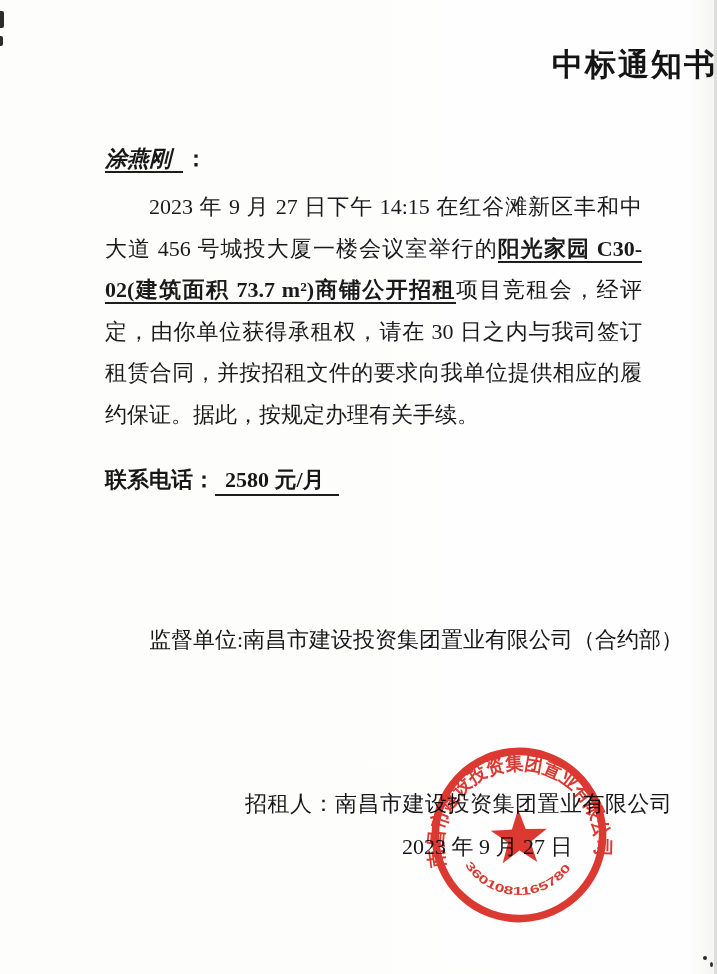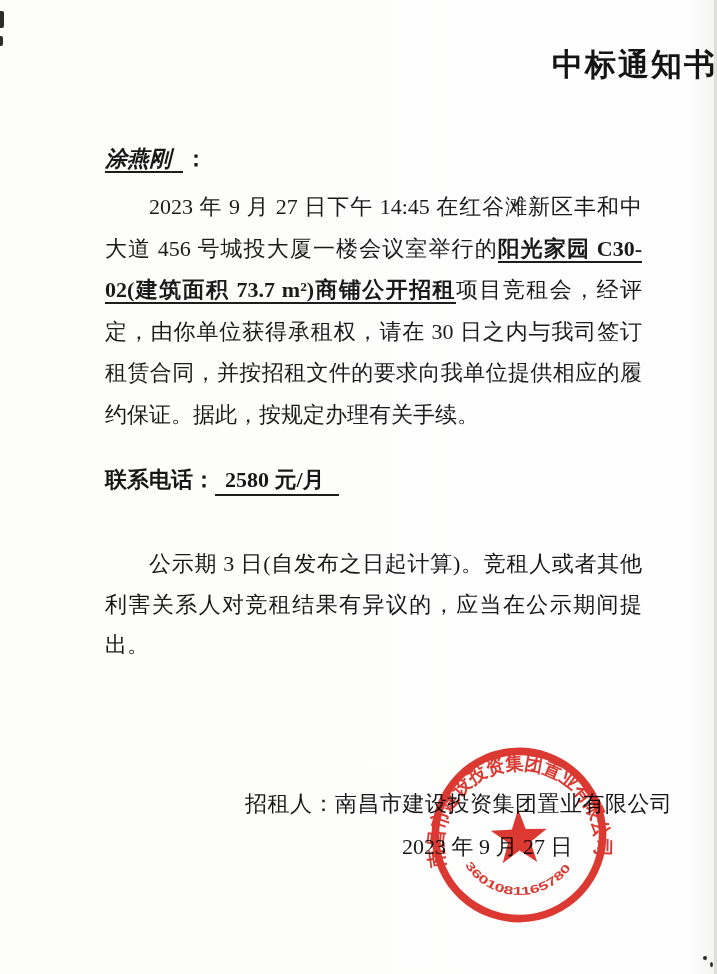--- a/index.html
+++ b/index.html
@@ -121,28 +121,28 @@
 <body>
 
 <div class="page">
 
   <h1 class="doc-title">中标通知书</h1>
 
   <div class="recipient-line">
     <span class="recipient-name">涂燕刚</span><span class="recipient-colon">：</span>
   </div>
 
-  <p class="body-para"><span>2023 年 9 月 27 日下午 14:45 在红谷滩新区丰和中大道 456 号城投大厦一楼会议室举行的</span><span class="hl">阳光家园 C30-02(建筑面积 73.7 m²)商铺公开招租</span><span>项目竞租会，经评定，由你单位获得承租权，请在 30 日之内与我司签订租赁合同，并按招租文件的要求向我单位提供相应的履约保证。据此，按规定办理有关手续。</span></p>
+  <p class="body-para"><span>2023 年 9 月 27 日下午 14:15 在红谷滩新区丰和中大道 456 号城投大厦一楼会议室举行的</span><span class="hl">阳光家园 C30-02(建筑面积 73.7 m²)商铺公开招租</span><span>项目竞租会，经评定，由你单位获得承租权，请在 30 日之内与我司签订租赁合同，并按招租文件的要求向我单位提供相应的履约保证。据此，按规定办理有关手续。</span></p>
 
   <div class="result-line">
     <span>联系电话：</span><span class="result-value">2580 元/月</span>
   </div>
 
-  <p class="publicity-para">公示期 3 日(自发布之日起计算)。竞租人或者其他利害关系人对竞租结果有异议的，应当在公示期间提出。</p>
 
+  <div class="supervisor-line">监督单位:南昌市建设投资集团置业有限公司（合约部）</div>
 
 
   <div class="issuer-line">
     <span>招租人：</span><span>南昌市建设投资集团置业有限公司</span>
   </div>
 
   <div class="date-line">2023 年 9 月 27 日</div>
 
   <svg class="seal" viewBox="0 0 200 200" xmlns="http://www.w3.org/2000/svg">
     <defs>

